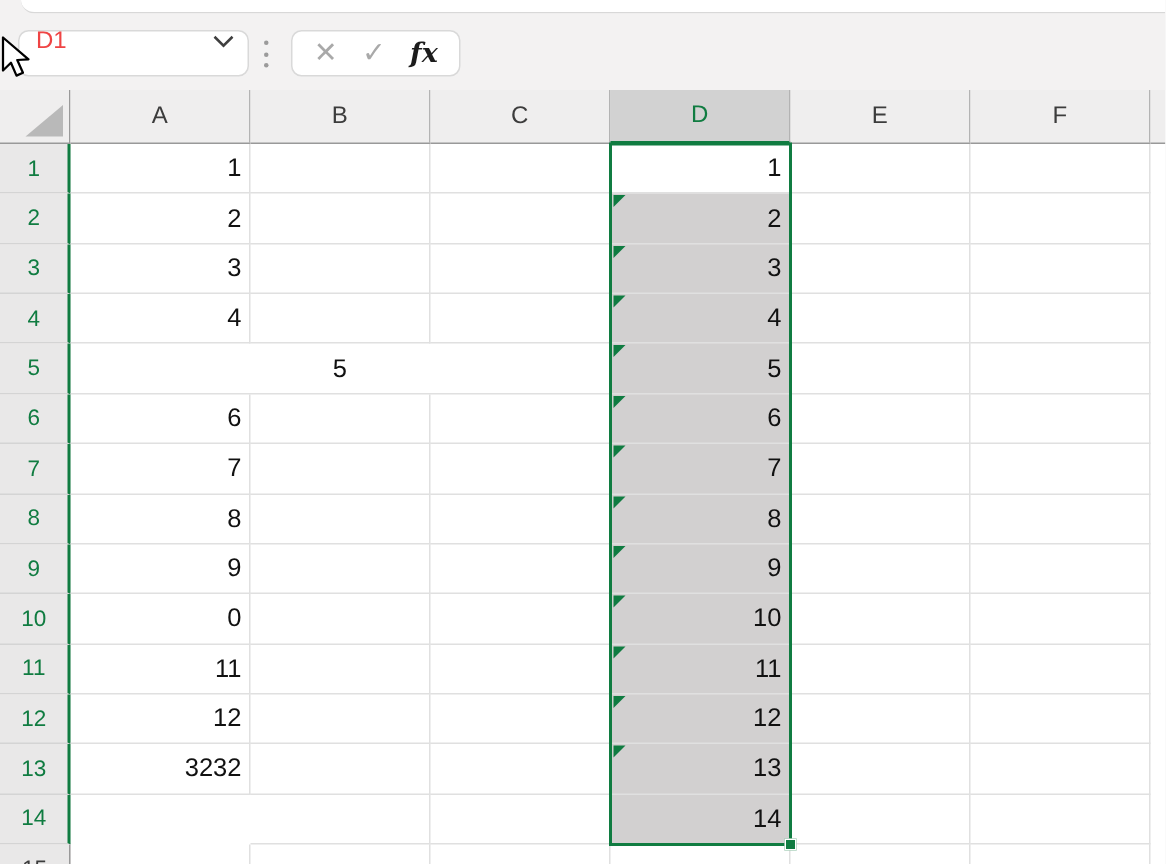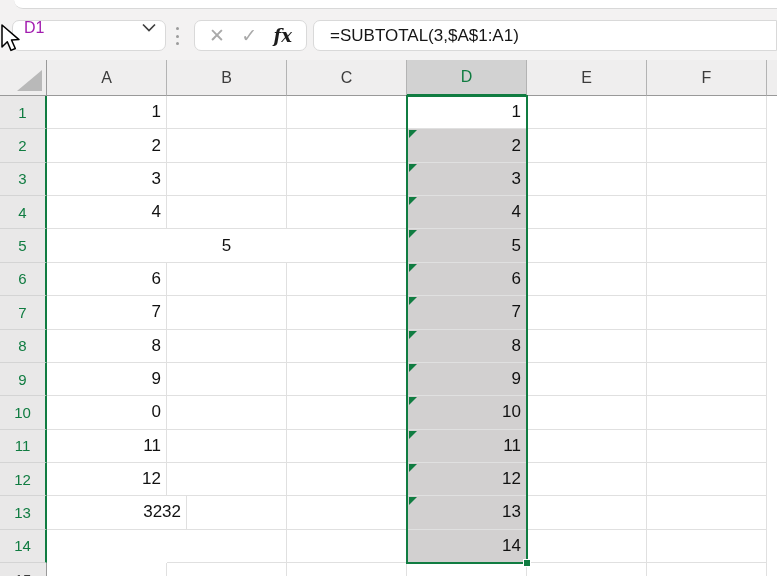--- a/index.html
+++ b/index.html
@@ -28,21 +28,21 @@
     border-bottom:1px solid #d8d8d8;
     border-bottom-left-radius:9px;
   }
 
   
   .toolbar{ position:absolute; left:0; top:10px; width:777px; height:50px; background:#f3f2f2; }
   .name-box{
     position:absolute; left:12px; top:10px; width:154px; height:31px;
     background:#fff; border:1px solid var(--box-border); border-radius:7px;
     display:flex; align-items:center; padding:0 9px 16px 11px;
-    font-size:16px; color:#a21caf; cursor:default;
+    font-size:16px; color:#ef4444; cursor:default;
   }
   .name-box .nb-text{ flex:1; }
   .chev{ width:14px; height:9px; }
   .dots-sep{ position:absolute; left:175px; top:17px; width:4px; height:18px;
     display:flex; flex-direction:column; justify-content:space-between; align-items:center; }
   .dots-sep i{ width:3px; height:3px; border-radius:50%; background:#9b9b9b; }
   .fx-group{
     position:absolute; left:194px; top:10px; width:113px; height:31px;
     background:#fff; border:1px solid var(--box-border); border-radius:7px;
     display:flex; align-items:center; justify-content:space-around; padding:0 6px;
@@ -130,23 +130,20 @@
   </div>
   <div class="dots-sep">
       <i></i>
       <i></i>
       <i></i>
     </div>
   <div class="fx-group">
     <span class="tb-icon">✕</span>
     <span class="tb-icon">✓</span>
     <span class="fx-label">fx</span>
-  </div>
-  <div class="formula-box">
-    <span>=SUBTOTAL(3,$A$1:A1)</span>
   </div>
   <svg class="cursor-arrow" width="22" height="30" viewBox="0 0 22 30">
     <path d="M2 2 L2 24 L7.3 18.8 L11 27.4 L15.3 25.5 L11.5 17 L19 16.6 Z" fill="#ffffff" stroke="#000000" stroke-width="1.5" stroke-linejoin="round"></path>
   </svg>
 </div>
 
 <div class="grid">
     <div class="corner">
       <div class="tri"></div>
     </div>
@@ -233,21 +230,21 @@
     <div class="cell" style="left: 527px; top: 369.6px; width: 120px; height: 33.36px;"></div>
     <div class="cell" style="left: 647px; top: 369.6px; width: 120px; height: 33.36px;"></div>
     <div class="row-header selrow" style="top: 402.96px; height: 33.36px;">12</div>
     <div class="cell" style="left: 47px; top: 402.96px; width: 120px; height: 33.36px;">12</div>
     <div class="cell" style="left: 167px; top: 402.96px; width: 120px; height: 33.36px;"></div>
     <div class="cell" style="left: 287px; top: 402.96px; width: 120px; height: 33.36px;"></div>
     <div class="cell selfill" style="left: 407px; top: 402.96px; width: 120px; height: 33.36px;">12<div class="err-tri"></div></div>
     <div class="cell" style="left: 527px; top: 402.96px; width: 120px; height: 33.36px;"></div>
     <div class="cell" style="left: 647px; top: 402.96px; width: 120px; height: 33.36px;"></div>
     <div class="row-header selrow" style="top: 436.32px; height: 33.36px;">13</div>
-    <div class="cell" style="left: 47px; top: 436.32px; width: 140px; height: 33.36px;">3232</div>
+    <div class="cell" style="left: 47px; top: 436.32px; width: 120px; height: 33.36px;">3232</div>
     <div class="cell" style="left: 167px; top: 436.32px; width: 120px; height: 33.36px;"></div>
     <div class="cell" style="left: 287px; top: 436.32px; width: 120px; height: 33.36px;"></div>
     <div class="cell selfill" style="left: 407px; top: 436.32px; width: 120px; height: 33.36px;">13<div class="err-tri"></div></div>
     <div class="cell" style="left: 527px; top: 436.32px; width: 120px; height: 33.36px;"></div>
     <div class="cell" style="left: 647px; top: 436.32px; width: 120px; height: 33.36px;"></div>
     <div class="row-header selrow" style="top: 469.68px; height: 33.36px;">14</div>
     <div class="cell" style="left: 167px; top: 469.68px; width: 120px; height: 33.36px;"></div>
     <div class="cell" style="left: 287px; top: 469.68px; width: 120px; height: 33.36px;"></div>
     <div class="cell selfill" style="left: 407px; top: 469.68px; width: 120px; height: 33.36px;">14</div>
     <div class="cell" style="left: 527px; top: 469.68px; width: 120px; height: 33.36px;"></div>

